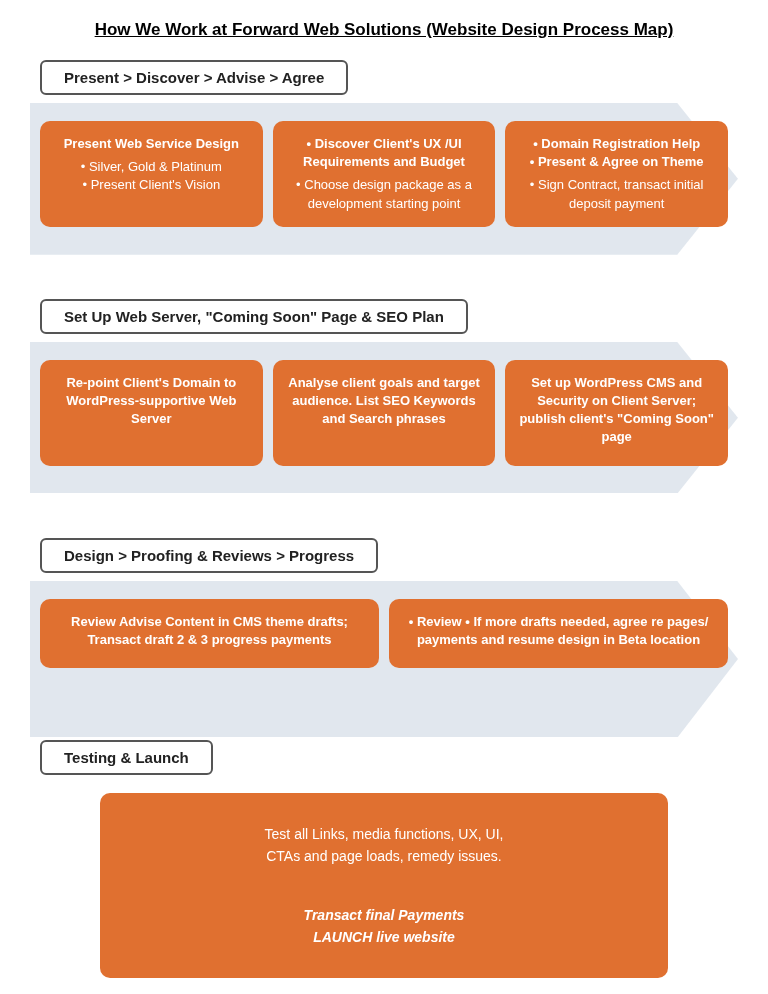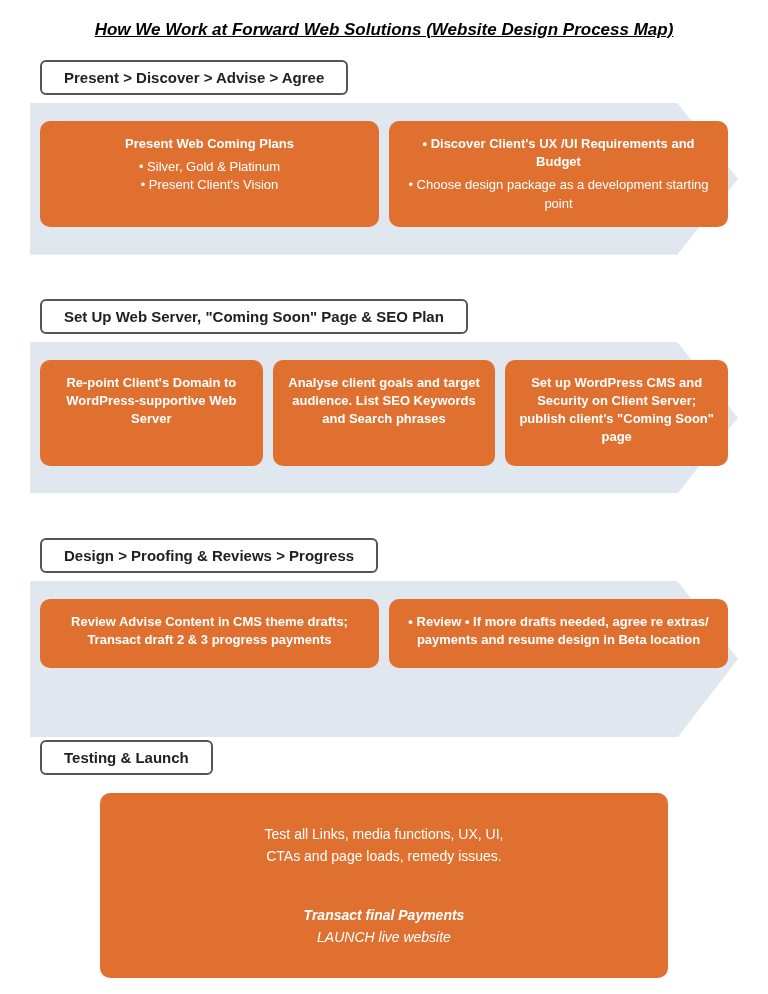--- a/index.html
+++ b/index.html
@@ -11,21 +11,20 @@
       padding: 20px 30px;
     }
 
     .page-title {
       text-align: center;
       font-size: 17px;
       font-weight: bold;
       text-decoration: underline;
       margin-bottom: 20px;
       color: #000;
-      font-style: italic;
     }
 
     
     .phase-label {
       border: 2px solid #555;
       border-radius: 6px;
       display: inline-block;
       padding: 7px 22px;
       font-size: 15px;
       font-weight: 600;
@@ -88,50 +87,54 @@
       background: #E07030;
       border-radius: 10px;
       color: #fff;
       font-size: 14px;
       padding: 30px 20px;
       text-align: center;
       line-height: 1.6;
       margin: 0 60px;
     }
     .testing-box .italic { font-style: italic; font-weight: bold; margin-top: 36px; }
-    .testing-box .bold-italic { font-style: italic; font-weight: normal; }
+    .testing-box .bold-italic { font-style: italic; font-weight: bold; }
 
   </style>
 </head>
 <body>
 
 <h1 class="page-title">How We Work at Forward Web Solutions (Website Design Process Map)</h1>
 
 <div class="phase-header">
   <div class="phase-label">Present  &gt;  Discover  &gt;   Advise  &gt;   Agree</div>
 </div>
 
 <div class="section-with-arrow">
 
   <svg class="arrow-bg" viewBox="0 0 700 150" preserveAspectRatio="none" xmlns="http://www.w3.org/2000/svg">
     <polygon points="0,0 640,0 700,75 640,150 0,150" fill="#C8D4E0" opacity="0.55"></polygon>
   </svg>
   <div class="content-over-arrow">
 
     <div class="orange-box">
-      <div class="box-title">Present Web Coming Plans</div>
+      <div class="box-title">Present Web Service Design</div>
       <div>• Silver, Gold &amp; Platinum</div>
       <div>• Present Client's Vision</div>
     </div>
 
     <div class="orange-box">
       <div class="box-title">• Discover Client's UX /UI Requirements and Budget</div>
       <div>• Choose  design package as a development starting point</div>
     </div>
 
+    <div class="orange-box">
+      <div class="box-title">• Domain Registration Help<br>• Present &amp; Agree on Theme</div>
+      <div>• Sign Contract, transact initial deposit payment</div>
+    </div>
   </div>
 </div>
 
 <div class="section-gap"></div>
 
 <div class="phase-header">
   <div class="phase-label">Set Up Web Server, "Coming Soon" Page &amp; SEO Plan</div>
 </div>
 
 <div class="section-with-arrow">
@@ -159,21 +162,21 @@
 
 <div class="section-with-arrow">
   <svg class="arrow-bg" viewBox="0 0 700 155" preserveAspectRatio="none" xmlns="http://www.w3.org/2000/svg">
     <polygon points="0,0 640,0 700,77 640,155 0,155" fill="#C8D4E0" opacity="0.55"></polygon>
   </svg>
   <div class="content-over-arrow">
     <div class="orange-box">
       <div class="box-title"><strong>Review Advise Content in CMS theme drafts;</strong> Transact draft 2 &amp; 3 progress payments</div>
     </div>
     <div class="orange-box">
-      <div class="box-title">• Review • If more drafts needed, agree re extras/ payments and resume design in Beta location</div>
+      <div class="box-title">• Review • If more drafts needed, agree re pages/ payments and resume design in Beta location</div>
     </div>
   </div>
 </div>
 
 <div class="section-gap"></div>
 
 <div class="phase-header">
   <div class="phase-label">Testing &amp; Launch</div>
 </div>
 

